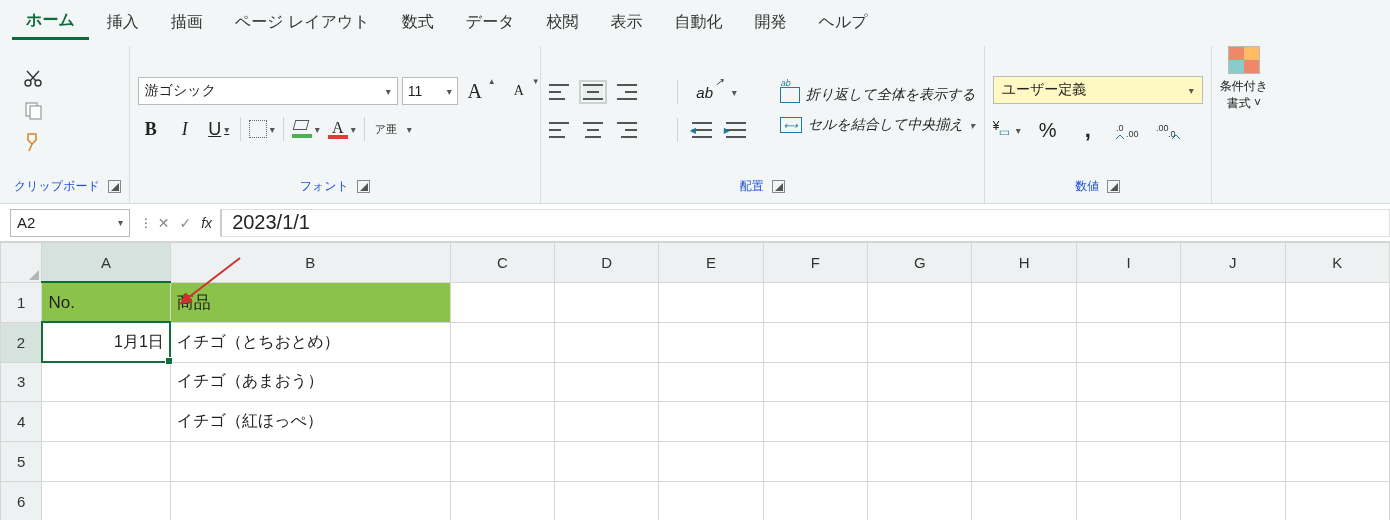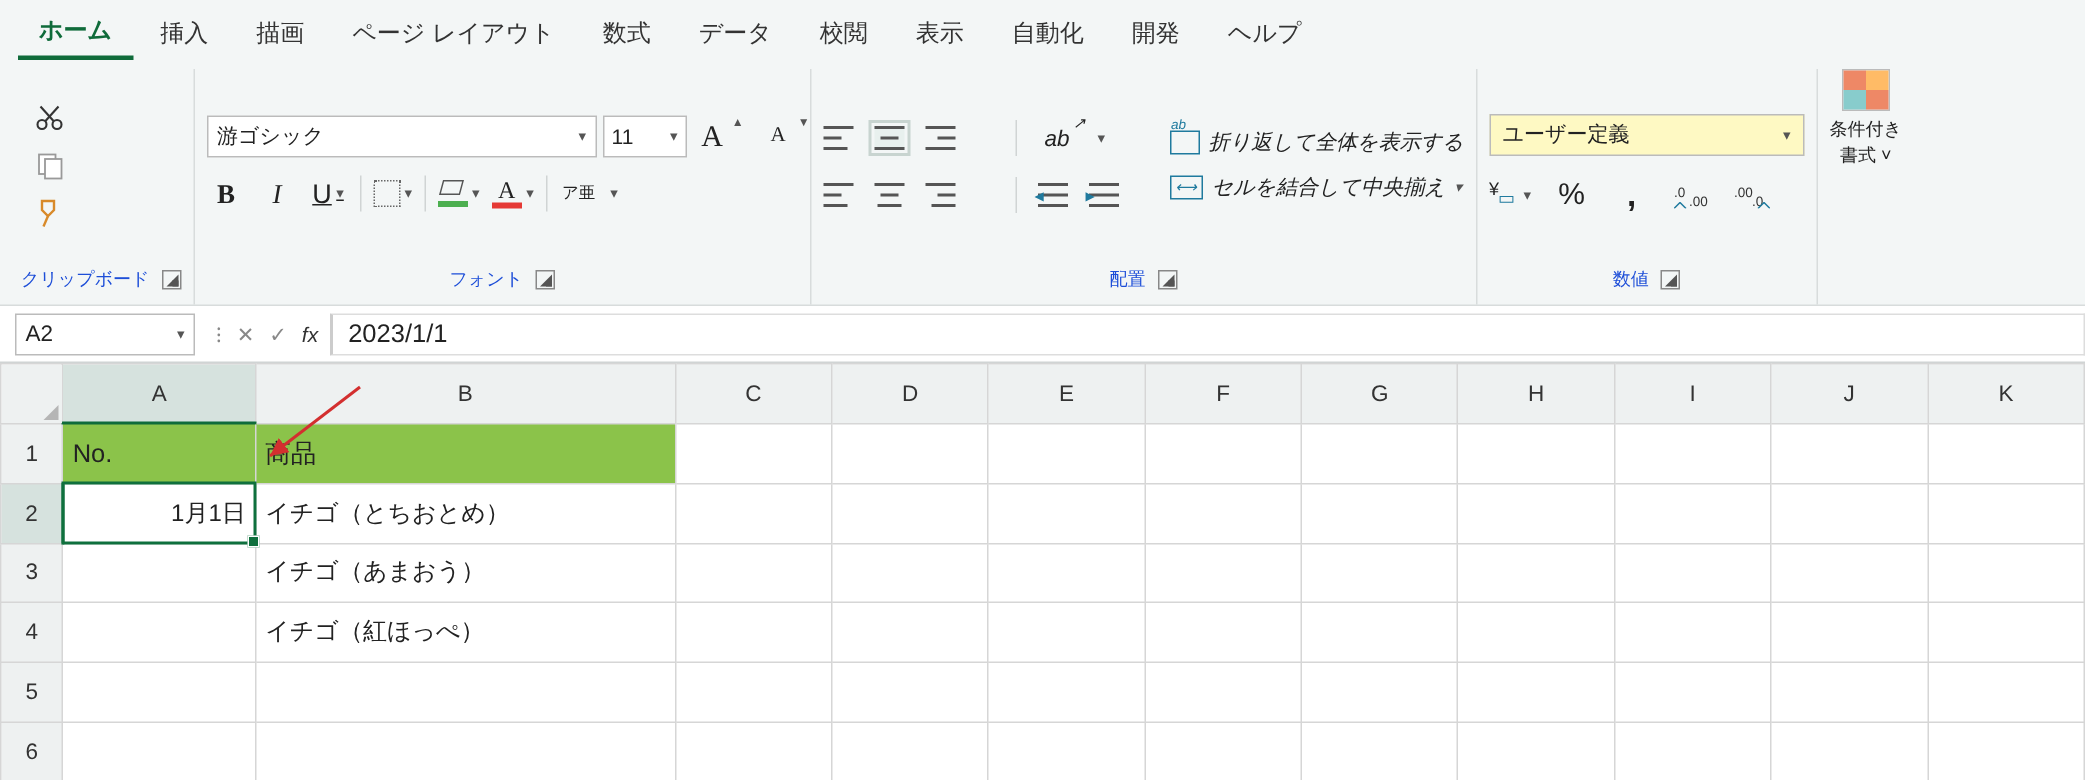--- a/index.html
+++ b/index.html
@@ -93,21 +93,21 @@
 
 .cond-ic { width: 32px; height: 28px; background: #fff; border: 1px solid #bbb; display: grid; grid-template-columns: 1fr 1fr; grid-template-rows: 1fr 1fr; }
 .cond-ic .c1{background:#e86} .cond-ic .c2{background:#fb6} .cond-ic .c3{background:#8cc} .cond-ic .c4{background:#e86}
 .cond-label { font-size: 12px; text-align: center; }
 
 
 .formula-bar { display: flex; align-items: center; height: 38px; border-bottom: 1px solid #d0d4d4; background: #fff; }
 .name-box { width: 120px; height: 28px; border: 1px solid #bbb; margin: 0 6px 0 10px; display: flex; align-items: center; justify-content: space-between; padding: 0 6px; font-size: 15px; }
 .fx-btns { display: flex; align-items: center; gap: 10px; padding: 0 8px; color: #888; }
 .fx-btns .live { color: #333; font-style: italic; }
-.formula-input { flex: 1; height: 28px; border: 1px solid #ddd; border-left: 2px solid #ccc; padding: 0 10px; display: flex; align-items: center; font-size: 17px; }
+.formula-input { flex: 1; height: 28px; border: 1px solid #ddd; border-left: 2px solid #ccc; padding: 0 10px; display: flex; align-items: center; font-size: 20px; }
 
 
 .grid-wrap { display: flex; height: 280px; }
 table.sheet { border-collapse: collapse; table-layout: fixed; }
 table.sheet td, table.sheet th { border: 1px solid #d6d6d6; height: 36px; }
 th.corner { width: 42px; height: 26px; background: #eef1f1; border: 1px solid #cfcfcf; position: relative; }
 th.corner::after { content: ""; position: absolute; right: 2px; bottom: 2px; border-left: 10px solid transparent; border-bottom: 10px solid #b5b5b5; }
 th.colh { height: 26px; background: #eef1f1; font-weight: normal; font-size: 15px; color: #333; border: 1px solid #cfcfcf; }
 th.colh.sel { background: #d6e2de; border-bottom: 2px solid #0f6b3a; }
 th.rowh { width: 42px; background: #eef1f1; font-weight: normal; font-size: 15px; color: #333; border: 1px solid #cfcfcf; }

